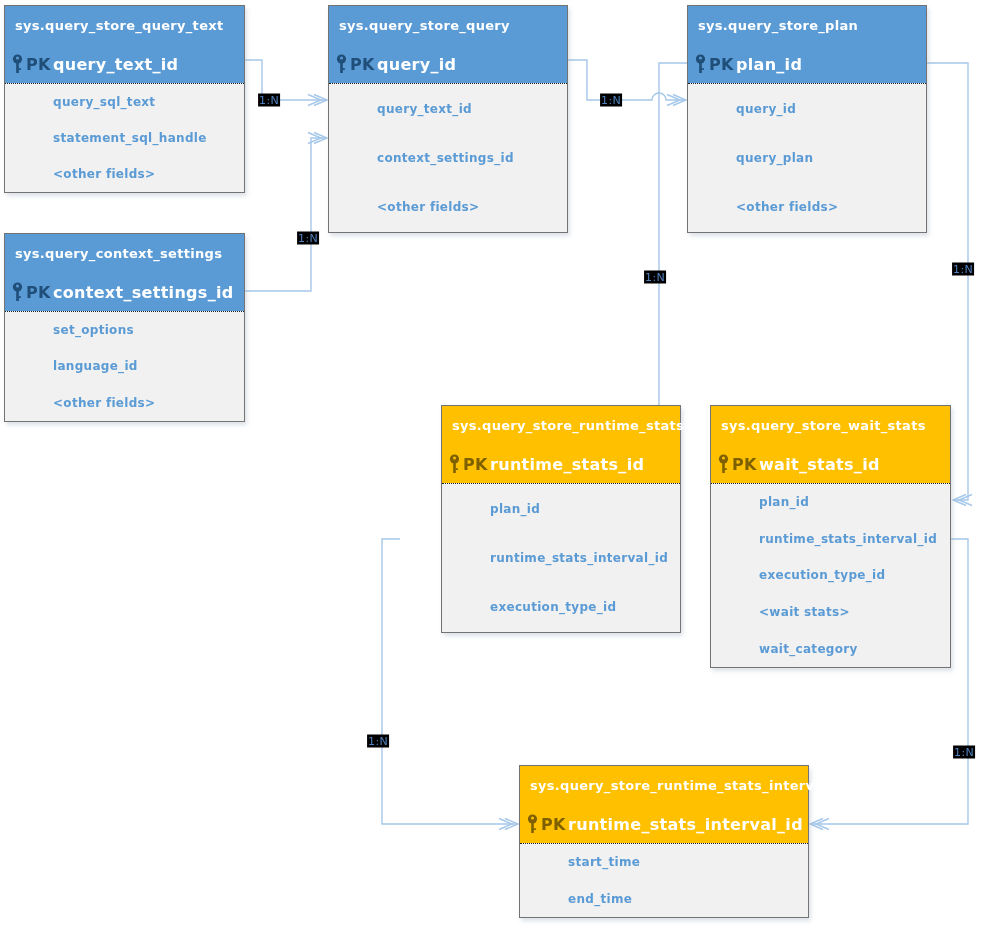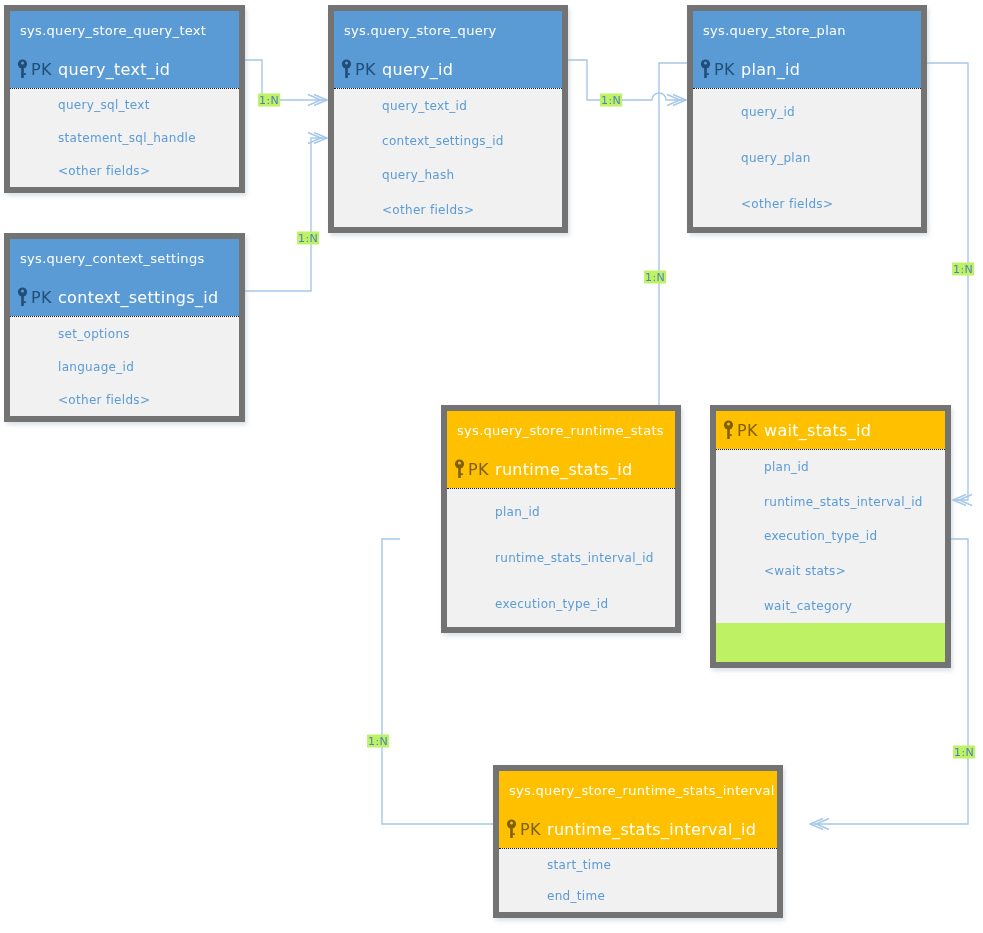--- a/index.html
+++ b/index.html
@@ -3,22 +3,22 @@
 <meta charset="utf-8">
 <style>
   html,body{margin:0;padding:0;background:#fff;}
   #canvas{
     position:relative;width:983px;height:933px;background:#ffffff;overflow:hidden;
     font-family:"DejaVu Sans","Liberation Sans",sans-serif;
   }
   svg.wires{position:absolute;left:0;top:0;z-index:1;}
   .wire{stroke:#A5C7E9;stroke-width:1.4;fill:none;}
   .etable{
-    position:absolute;z-index:2;border:6px solid #737373;box-sizing:border-box;
-    box-shadow:2px 3px 4px rgba(160,175,190,0.35);background:#bef264;
+    position:absolute;z-index:2;border:1px solid #737373;box-sizing:border-box;
+    box-shadow:2px 3px 4px rgba(160,175,190,0.35);background:#7dd3fc;font-weight:bold;
   }
   .thead{
     height:39px;display:flex;align-items:center;box-sizing:border-box;
     padding-left:10px;color:#ffffff;font-size:13px;letter-spacing:0.3px;white-space:nowrap;
   }
   .pkrow{
     height:38px;position:relative;display:flex;align-items:center;box-sizing:border-box;
     padding-left:7px;font-size:16px;letter-spacing:0.3px;
   }
   .pk-name{position:absolute;left:48px;color:#ffffff;white-space:nowrap;}
@@ -36,21 +36,21 @@
   .blue  .pk-tag{color:#1F4E79;}
   .orange .pk-tag{color:#7F6000;}
   .pk-tag{margin-left:2px;}
   .keyicon{flex:0 0 auto;}
   .blue  .keyicon .bow,.blue  .keyicon .stem{fill:#1F4E79;}
   .orange .keyicon .bow,.orange .keyicon .stem{fill:#7F6000;}
   .blue  .keyicon .hole{fill:#5B9BD5;}
   .orange .keyicon .hole{fill:#FFC000;}
   .cardinality{
     position:absolute;z-index:3;transform:translate(-50%,-50%);
-    color:#4F81BD;font-size:11px;letter-spacing:0.3px;background:#bef264;padding:0 1px;
+    color:#4F81BD;font-size:11px;letter-spacing:0.3px;background:#000000;padding:0 1px;
   }
 </style>
 </head>
 <body>
 
 <div id="canvas">
 
   <svg class="wires" width="983" height="933">
 
     <g>
@@ -131,21 +131,20 @@
           <circle class="hole" cx="5.5" cy="3.9" r="1.5"></circle>
           <rect class="stem" x="4.2" y="9" width="2.6" height="10"></rect>
           <rect class="stem" x="6.6" y="14.2" width="2.2" height="1.8"></rect>
         </svg>
       <span class="pk-tag">PK</span>
       <span class="pk-name">query_id</span>
     </div>
     <div class="tbody">
       <div class="frow">query_text_id</div>
       <div class="frow">context_settings_id</div>
-      <div class="frow">query_hash</div>
       <div class="frow">&lt;other fields&gt;</div>
     </div>
   </div>
 
   <div class="etable blue" style="left:687px;top:5px;width:240px;height:228px;">
     <div class="thead">sys.query_store_plan</div>
     <div class="pkrow">
       <svg class="keyicon" width="12" height="21" viewBox="0 0 12 21">
           <circle class="bow" cx="5.5" cy="5" r="4.6"></circle>
           <circle class="hole" cx="5.5" cy="3.9" r="1.5"></circle>
@@ -194,40 +193,41 @@
       <span class="pk-name">runtime_stats_id</span>
     </div>
     <div class="tbody">
       <div class="frow">plan_id</div>
       <div class="frow">runtime_stats_interval_id</div>
       <div class="frow">execution_type_id</div>
     </div>
   </div>
 
   <div class="etable orange" style="left:710px;top:405px;width:241px;height:263px;">
+    <div class="thead">sys.query_store_wait_stats</div>
     <div class="pkrow">
       <svg class="keyicon" width="12" height="21" viewBox="0 0 12 21">
           <circle class="bow" cx="5.5" cy="5" r="4.6"></circle>
           <circle class="hole" cx="5.5" cy="3.9" r="1.5"></circle>
           <rect class="stem" x="4.2" y="9" width="2.6" height="10"></rect>
           <rect class="stem" x="6.6" y="14.2" width="2.2" height="1.8"></rect>
         </svg>
       <span class="pk-tag">PK</span>
       <span class="pk-name">wait_stats_id</span>
     </div>
     <div class="tbody">
       <div class="frow">plan_id</div>
       <div class="frow">runtime_stats_interval_id</div>
       <div class="frow">execution_type_id</div>
       <div class="frow">&lt;wait stats&gt;</div>
       <div class="frow">wait_category</div>
     </div>
   </div>
 
-  <div class="etable orange" style="left:493px;top:765px;width:290px;height:153px;text-align:center;">
+  <div class="etable orange" style="left:519px;top:765px;width:290px;height:153px;text-align:center;">
     <div class="thead">sys.query_store_runtime_stats_interval</div>
     <div class="pkrow">
       <svg class="keyicon" width="12" height="21" viewBox="0 0 12 21">
           <circle class="bow" cx="5.5" cy="5" r="4.6"></circle>
           <circle class="hole" cx="5.5" cy="3.9" r="1.5"></circle>
           <rect class="stem" x="4.2" y="9" width="2.6" height="10"></rect>
           <rect class="stem" x="6.6" y="14.2" width="2.2" height="1.8"></rect>
         </svg>
       <span class="pk-tag">PK</span>
       <span class="pk-name">runtime_stats_interval_id</span>

